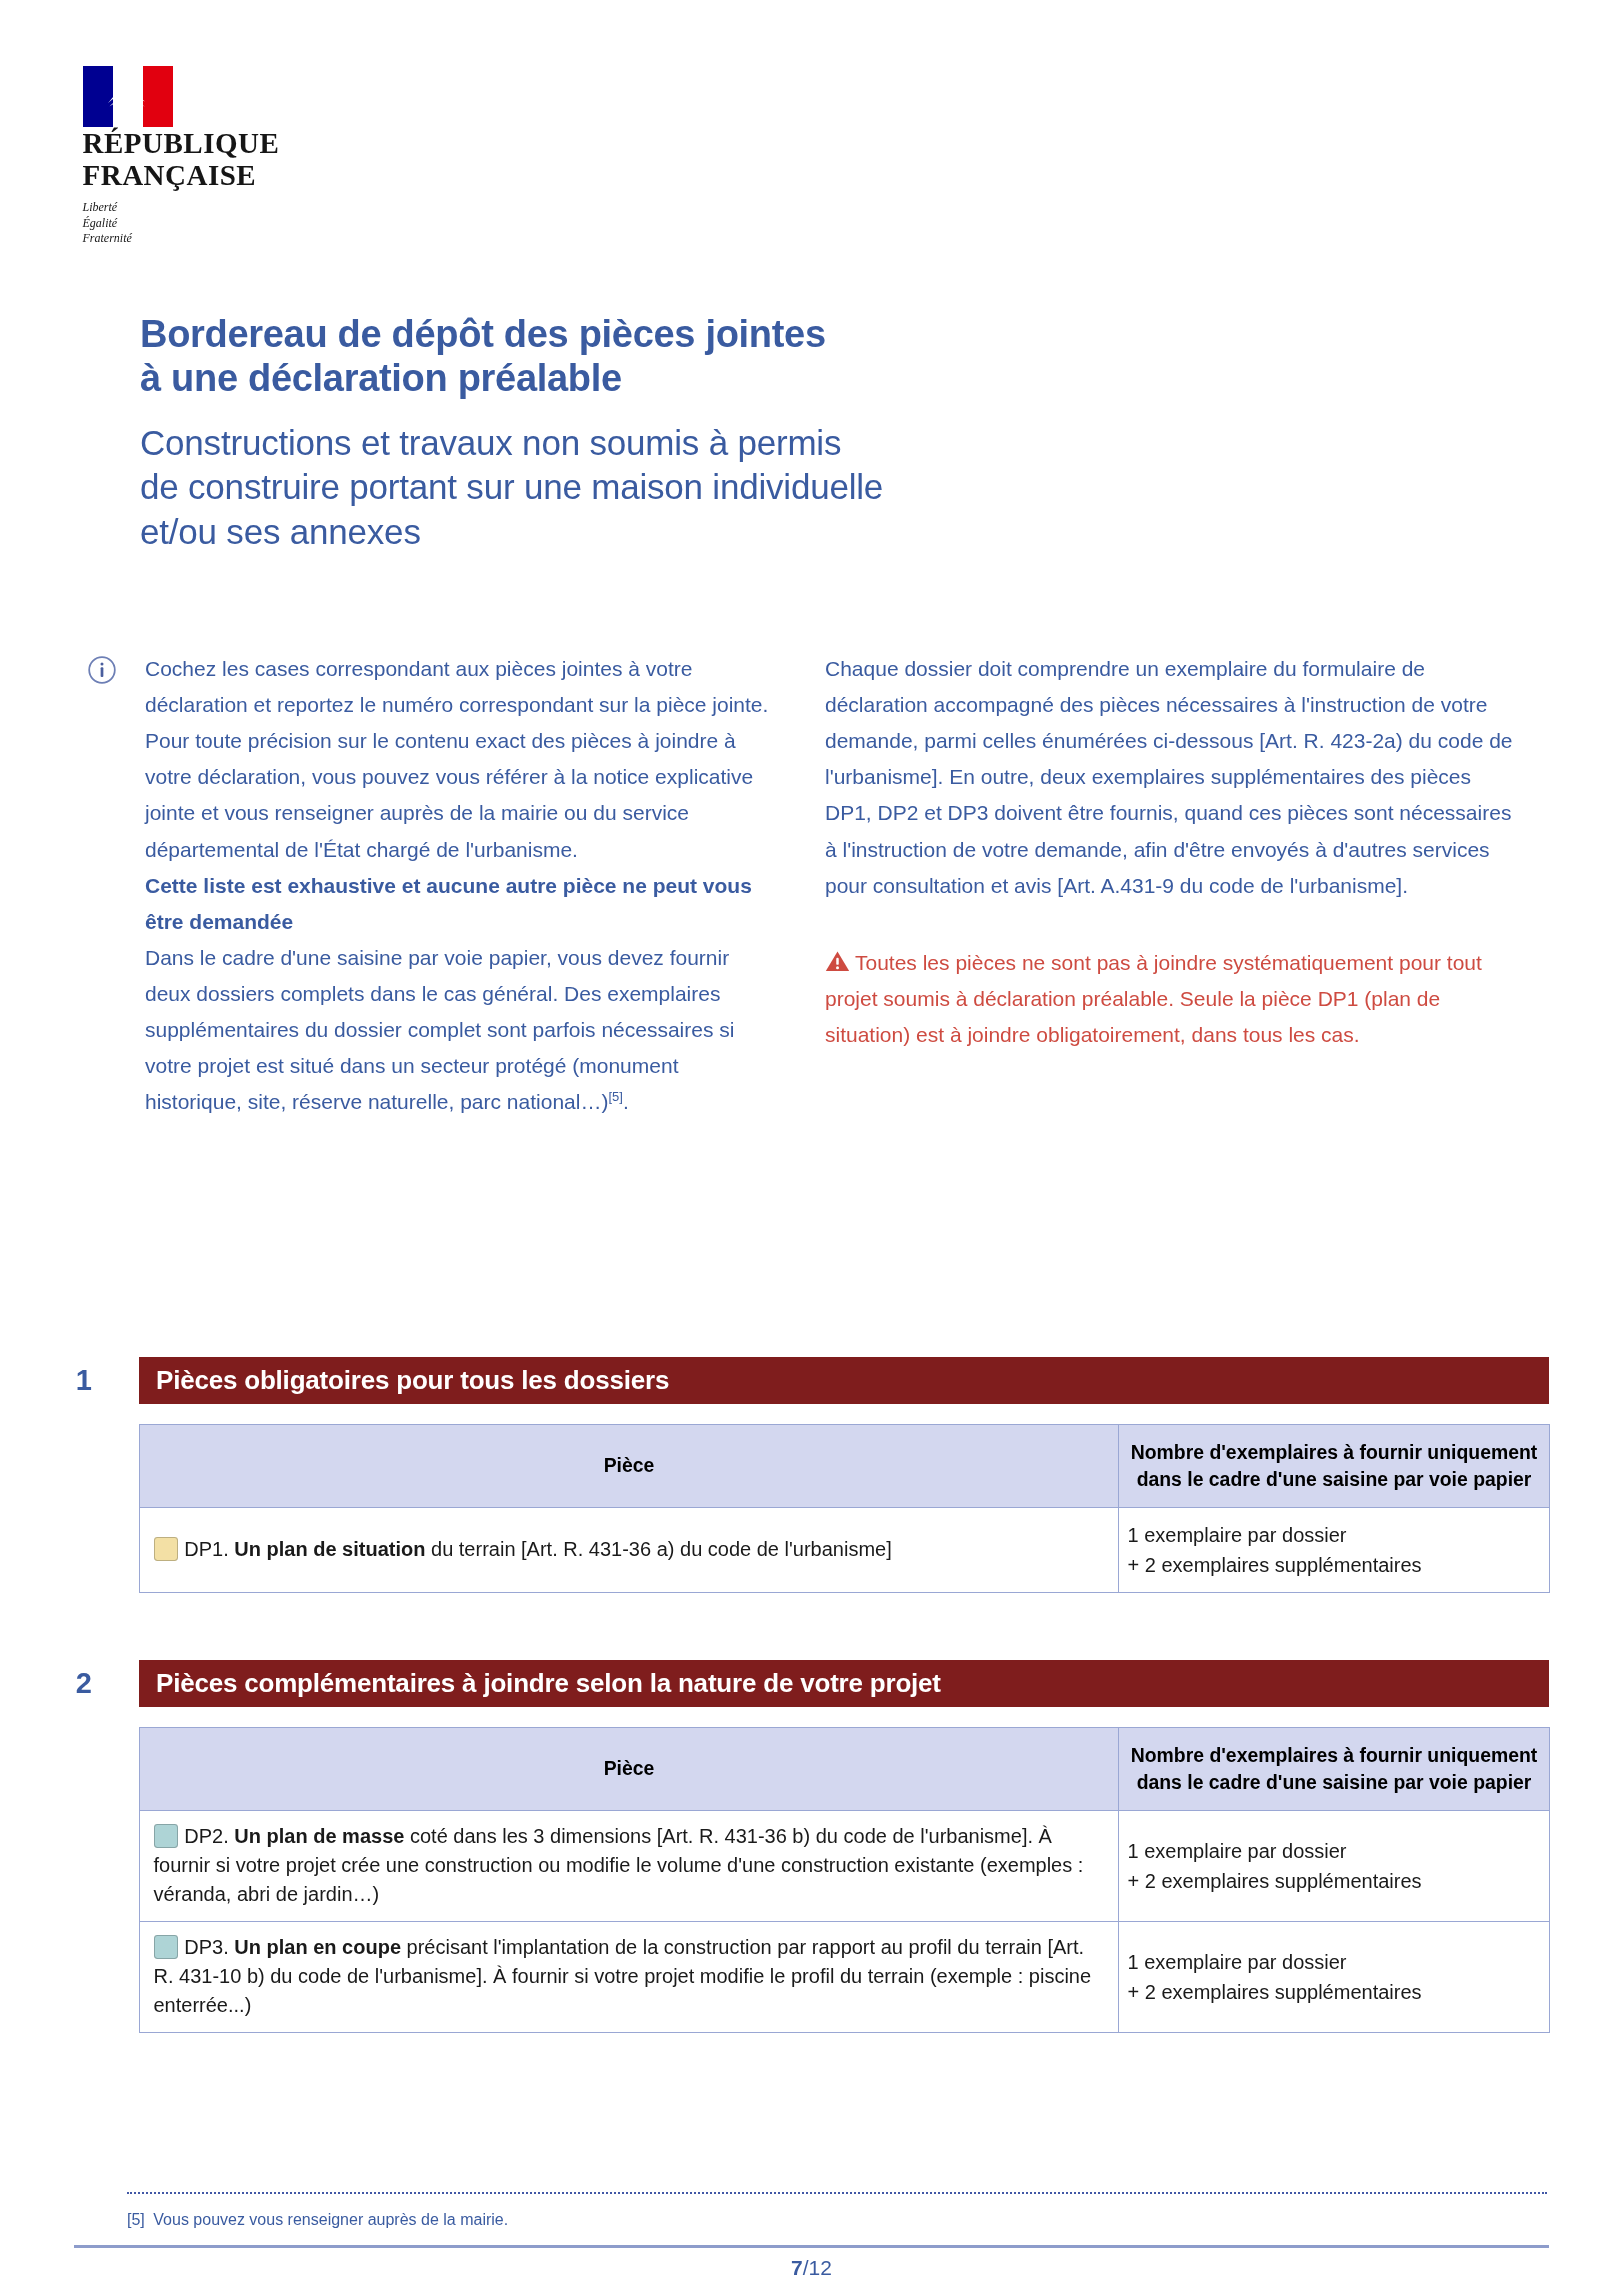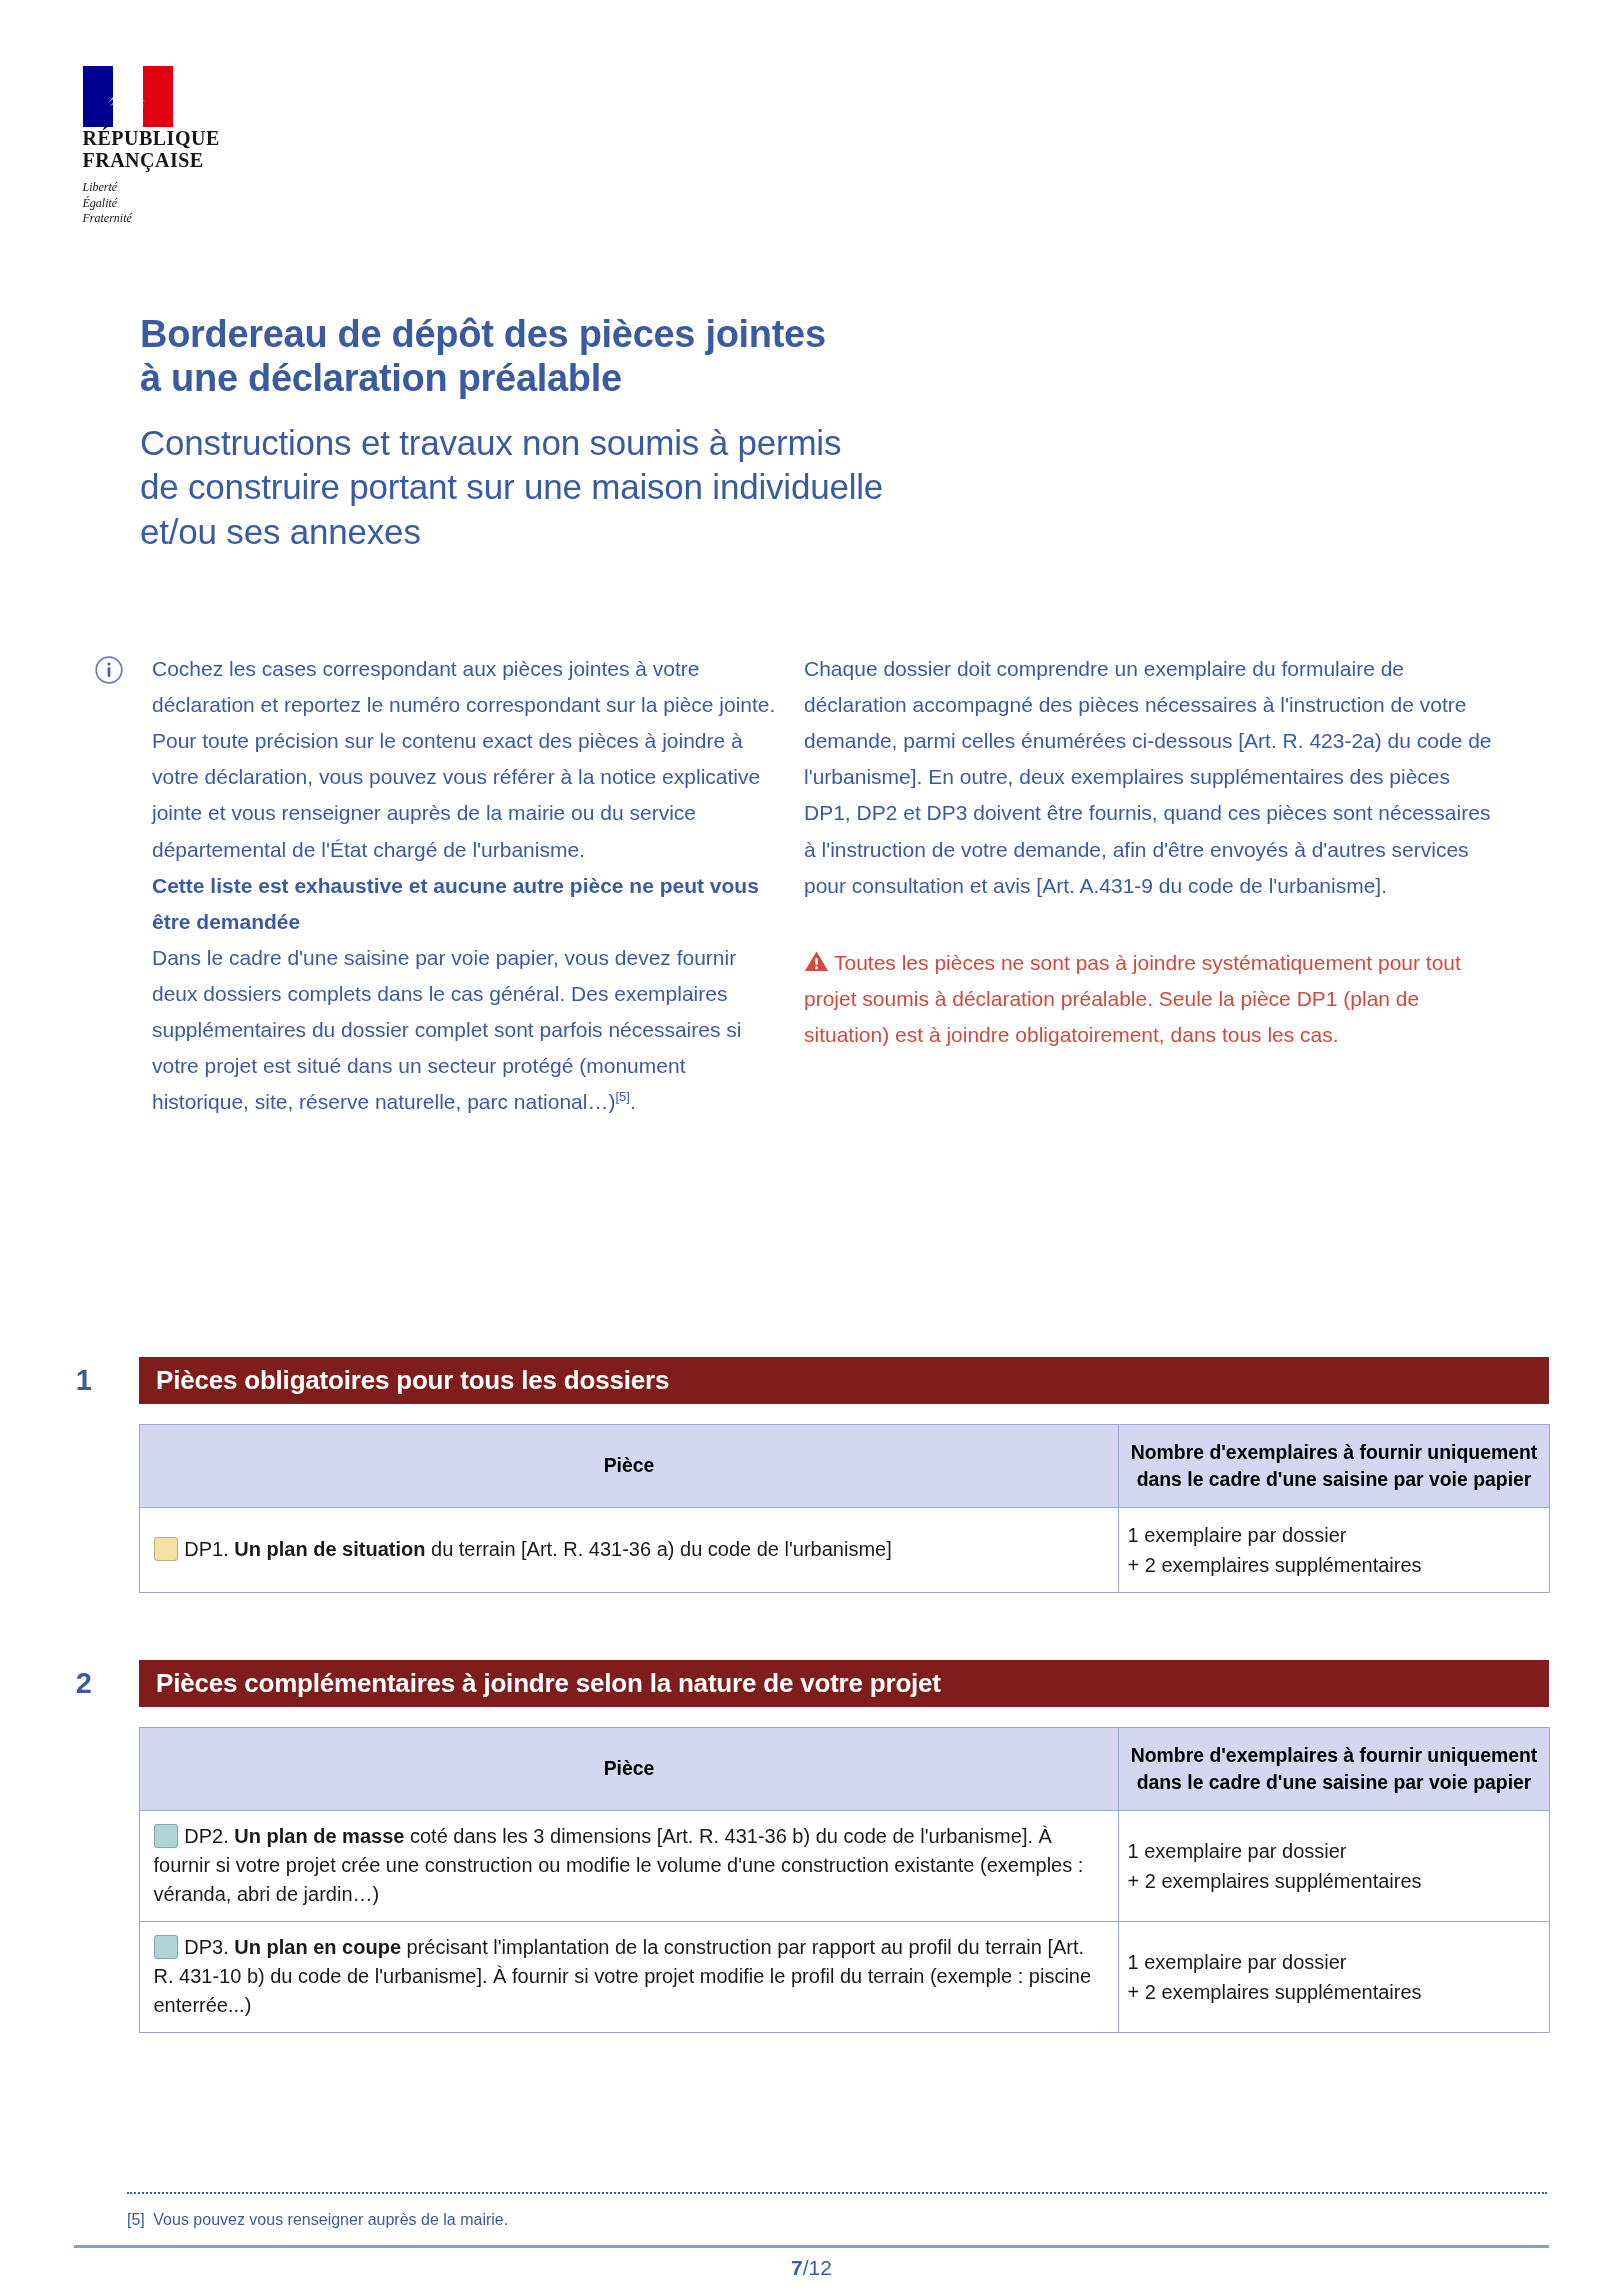--- a/index.html
+++ b/index.html
@@ -33,21 +33,21 @@
   }
   .flag .band { height: 100%; }
   .flag .blue { width: 30px; background: #000091; }
   .flag .white { width: 30px; background: #ffffff; position: relative; }
   .flag .red  { width: 30px; background: #E1000F; }
   .marianne-svg { position: absolute; left: 8.5px; top: 0; }
   .rf-line {
     font-family: "Liberation Serif", serif;
     font-weight: bold;
     color: #161616;
-    font-size: 20px;
+    font-size: 29px;
     letter-spacing: 0.5px;
     line-height: 1.12;
     margin-left: 8.5px;
   }
   .devise {
     font-family: "Liberation Serif", serif;
     font-style: italic;
     color: #161616;
     font-size: 12px;
     line-height: 1.28;
@@ -70,25 +70,25 @@
     font-weight: normal;
     line-height: 1.27;
     color: #3a5ba0;
     letter-spacing: -0.2px;
     margin: 20px 0 0 0;
   }
 
   
   .intro {
     position: absolute;
-    left: 86px;
+    left: 79px;
     top: 651px;
     width: 1488px;
     display: flex;
-    gap: 25px;
+    gap: 53px;
   }
   .col-left { width: 693px; position: relative; padding-left: 66px; }
   .col-right { width: 693px; }
   .info-icon {
     position: absolute;
     left: 6.8px;
     top: 2.5px;
     width: 32px;
     height: 32px;
   }

